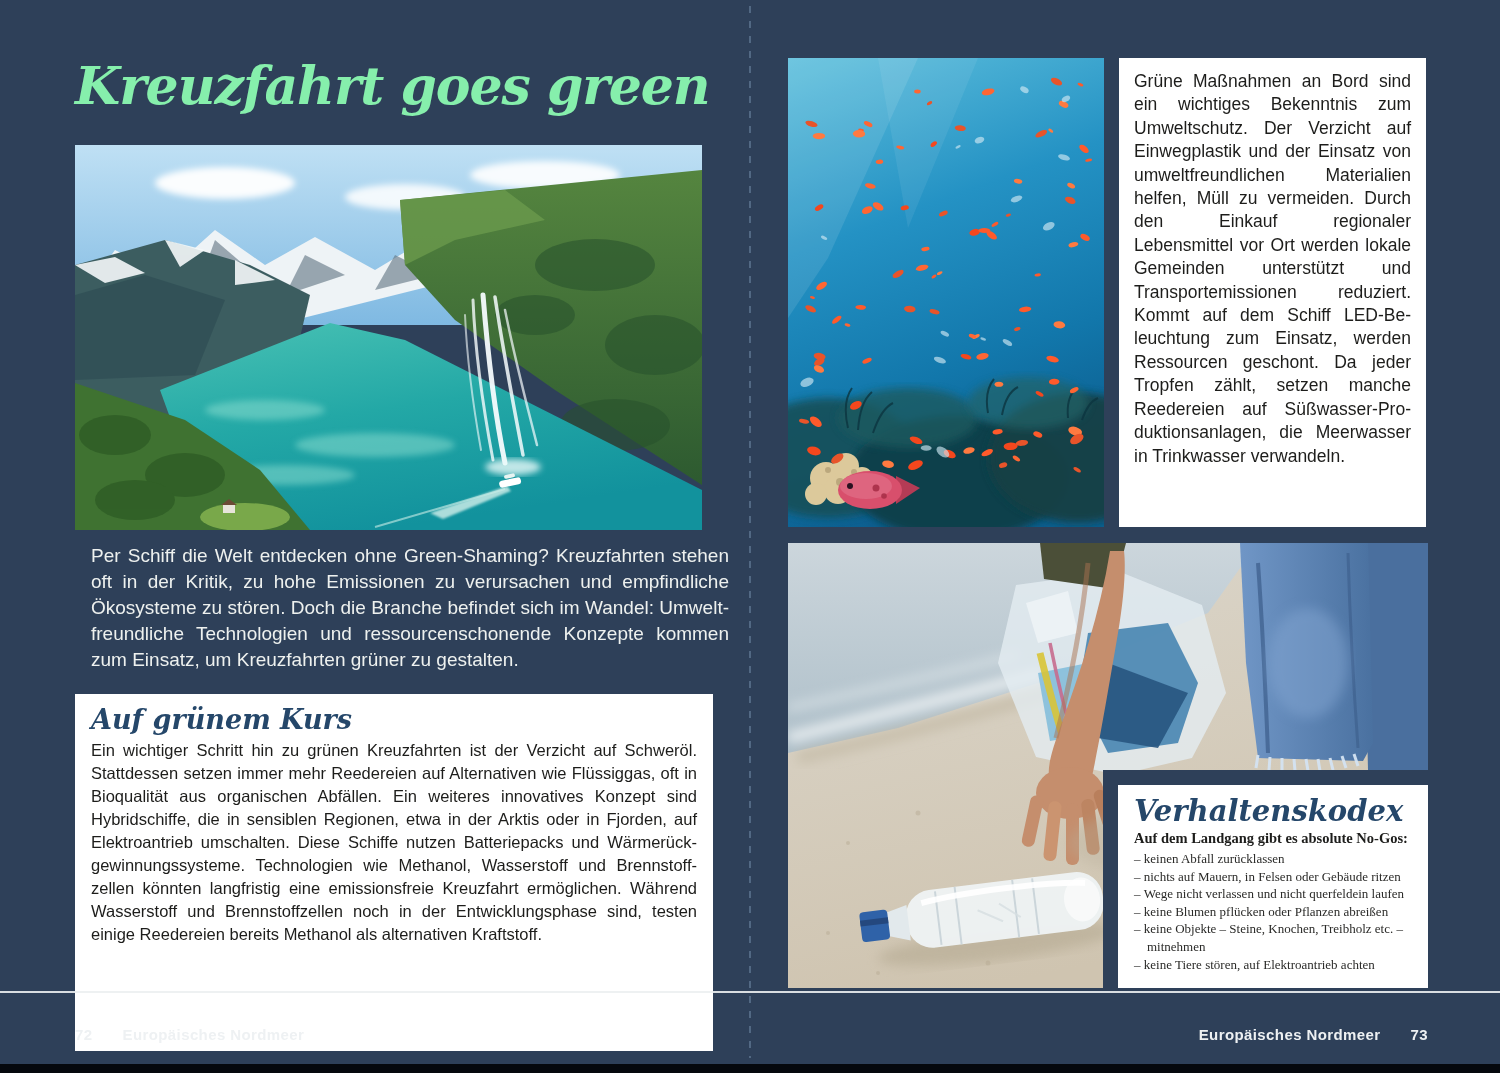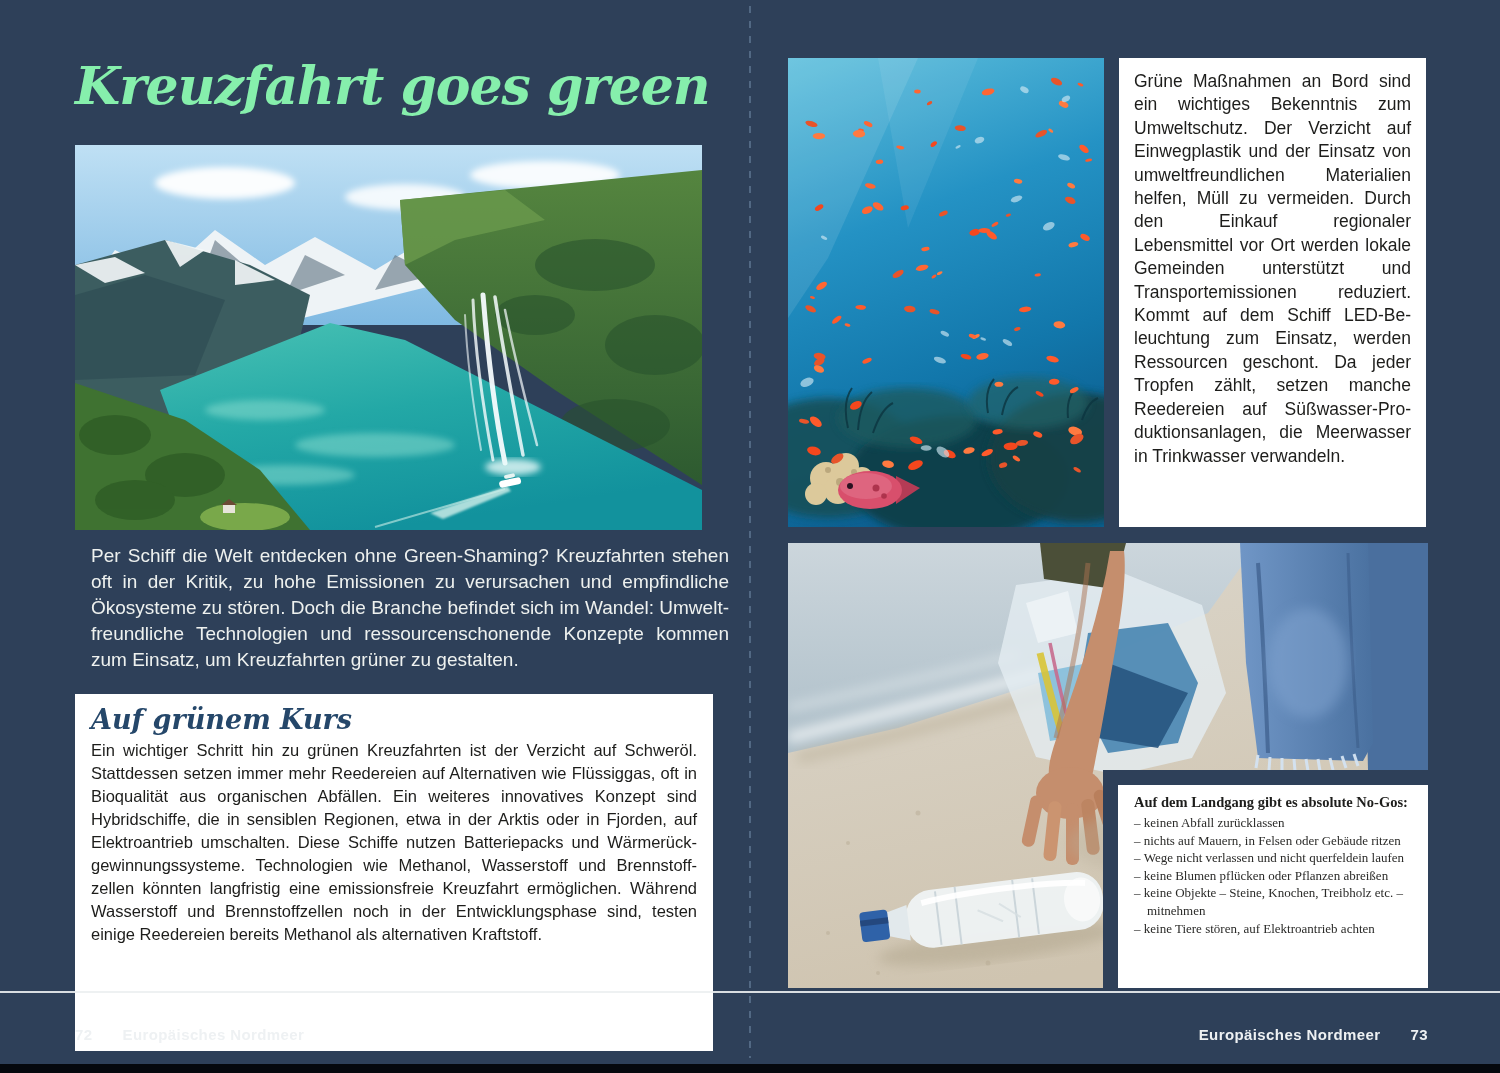--- a/index.html
+++ b/index.html
@@ -408,20 +408,21 @@
         <path d="M135,352 C180,346 260,346 300,352" stroke="#ffffff" stroke-width="6" fill="none" opacity=".9"></path>
         <ellipse cx="295" cy="368" rx="18" ry="22" fill="#ffffff" opacity=".6"></ellipse>
         <path d="M190,366 l24,14 M212,362 l20,16" stroke="#d7dfe2" stroke-width="2" opacity=".8"></path>
       </g>
 
       <ellipse cx="430" cy="300" rx="150" ry="40" fill="#b9ae98" opacity=".35" filter="url(#b6)"></ellipse>
     </svg>
 
     <div class="notch">
       <div class="vkbox">
+        <h2 class="serif-head">Verhaltenskodex</h2>
         <p class="vk-intro">Auf dem Landgang gibt es absolute No-Gos:</p>
         <ul class="vk-list">
             <li>keinen Abfall zurücklassen</li>
             <li>nichts auf Mauern, in Felsen oder Gebäude ritzen</li>
             <li>Wege nicht verlassen und nicht querfeldein laufen</li>
             <li>keine Blumen pflücken oder Pflanzen abreißen</li>
             <li>keine Objekte – Steine, Knochen, Treibholz etc. – mitnehmen</li>
             <li>keine Tiere stören, auf Elektroantrieb achten</li>
           </ul>
       </div>

